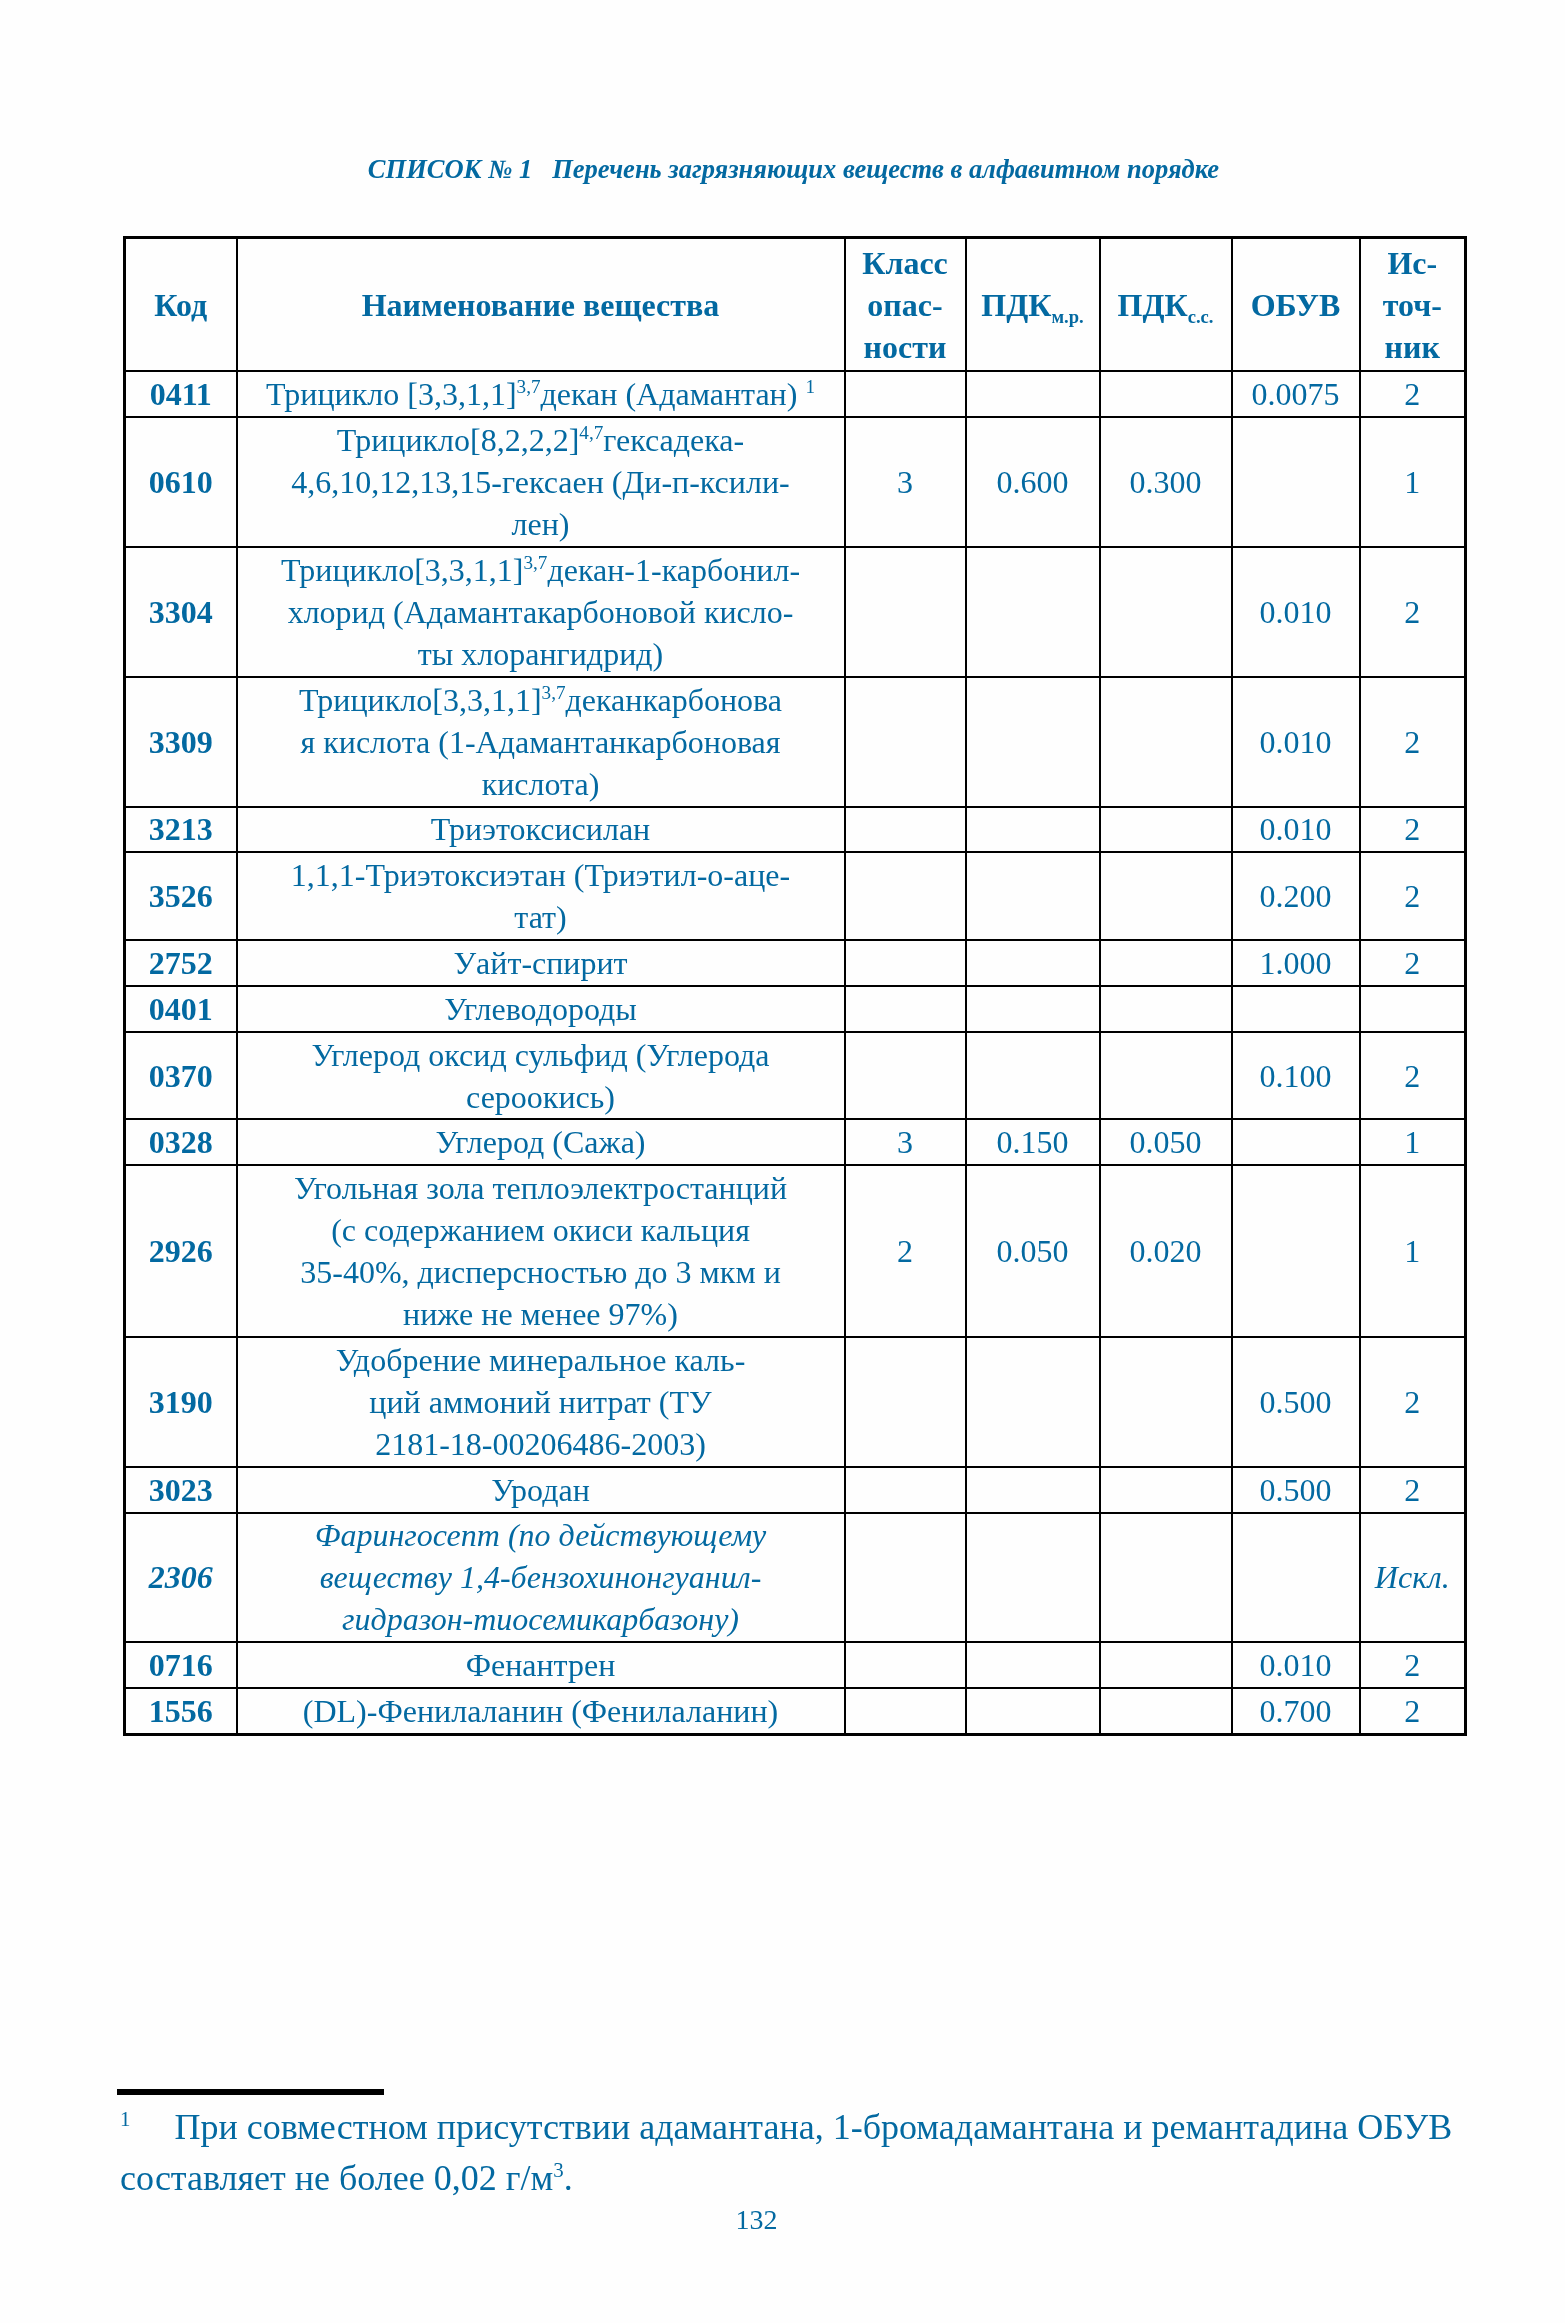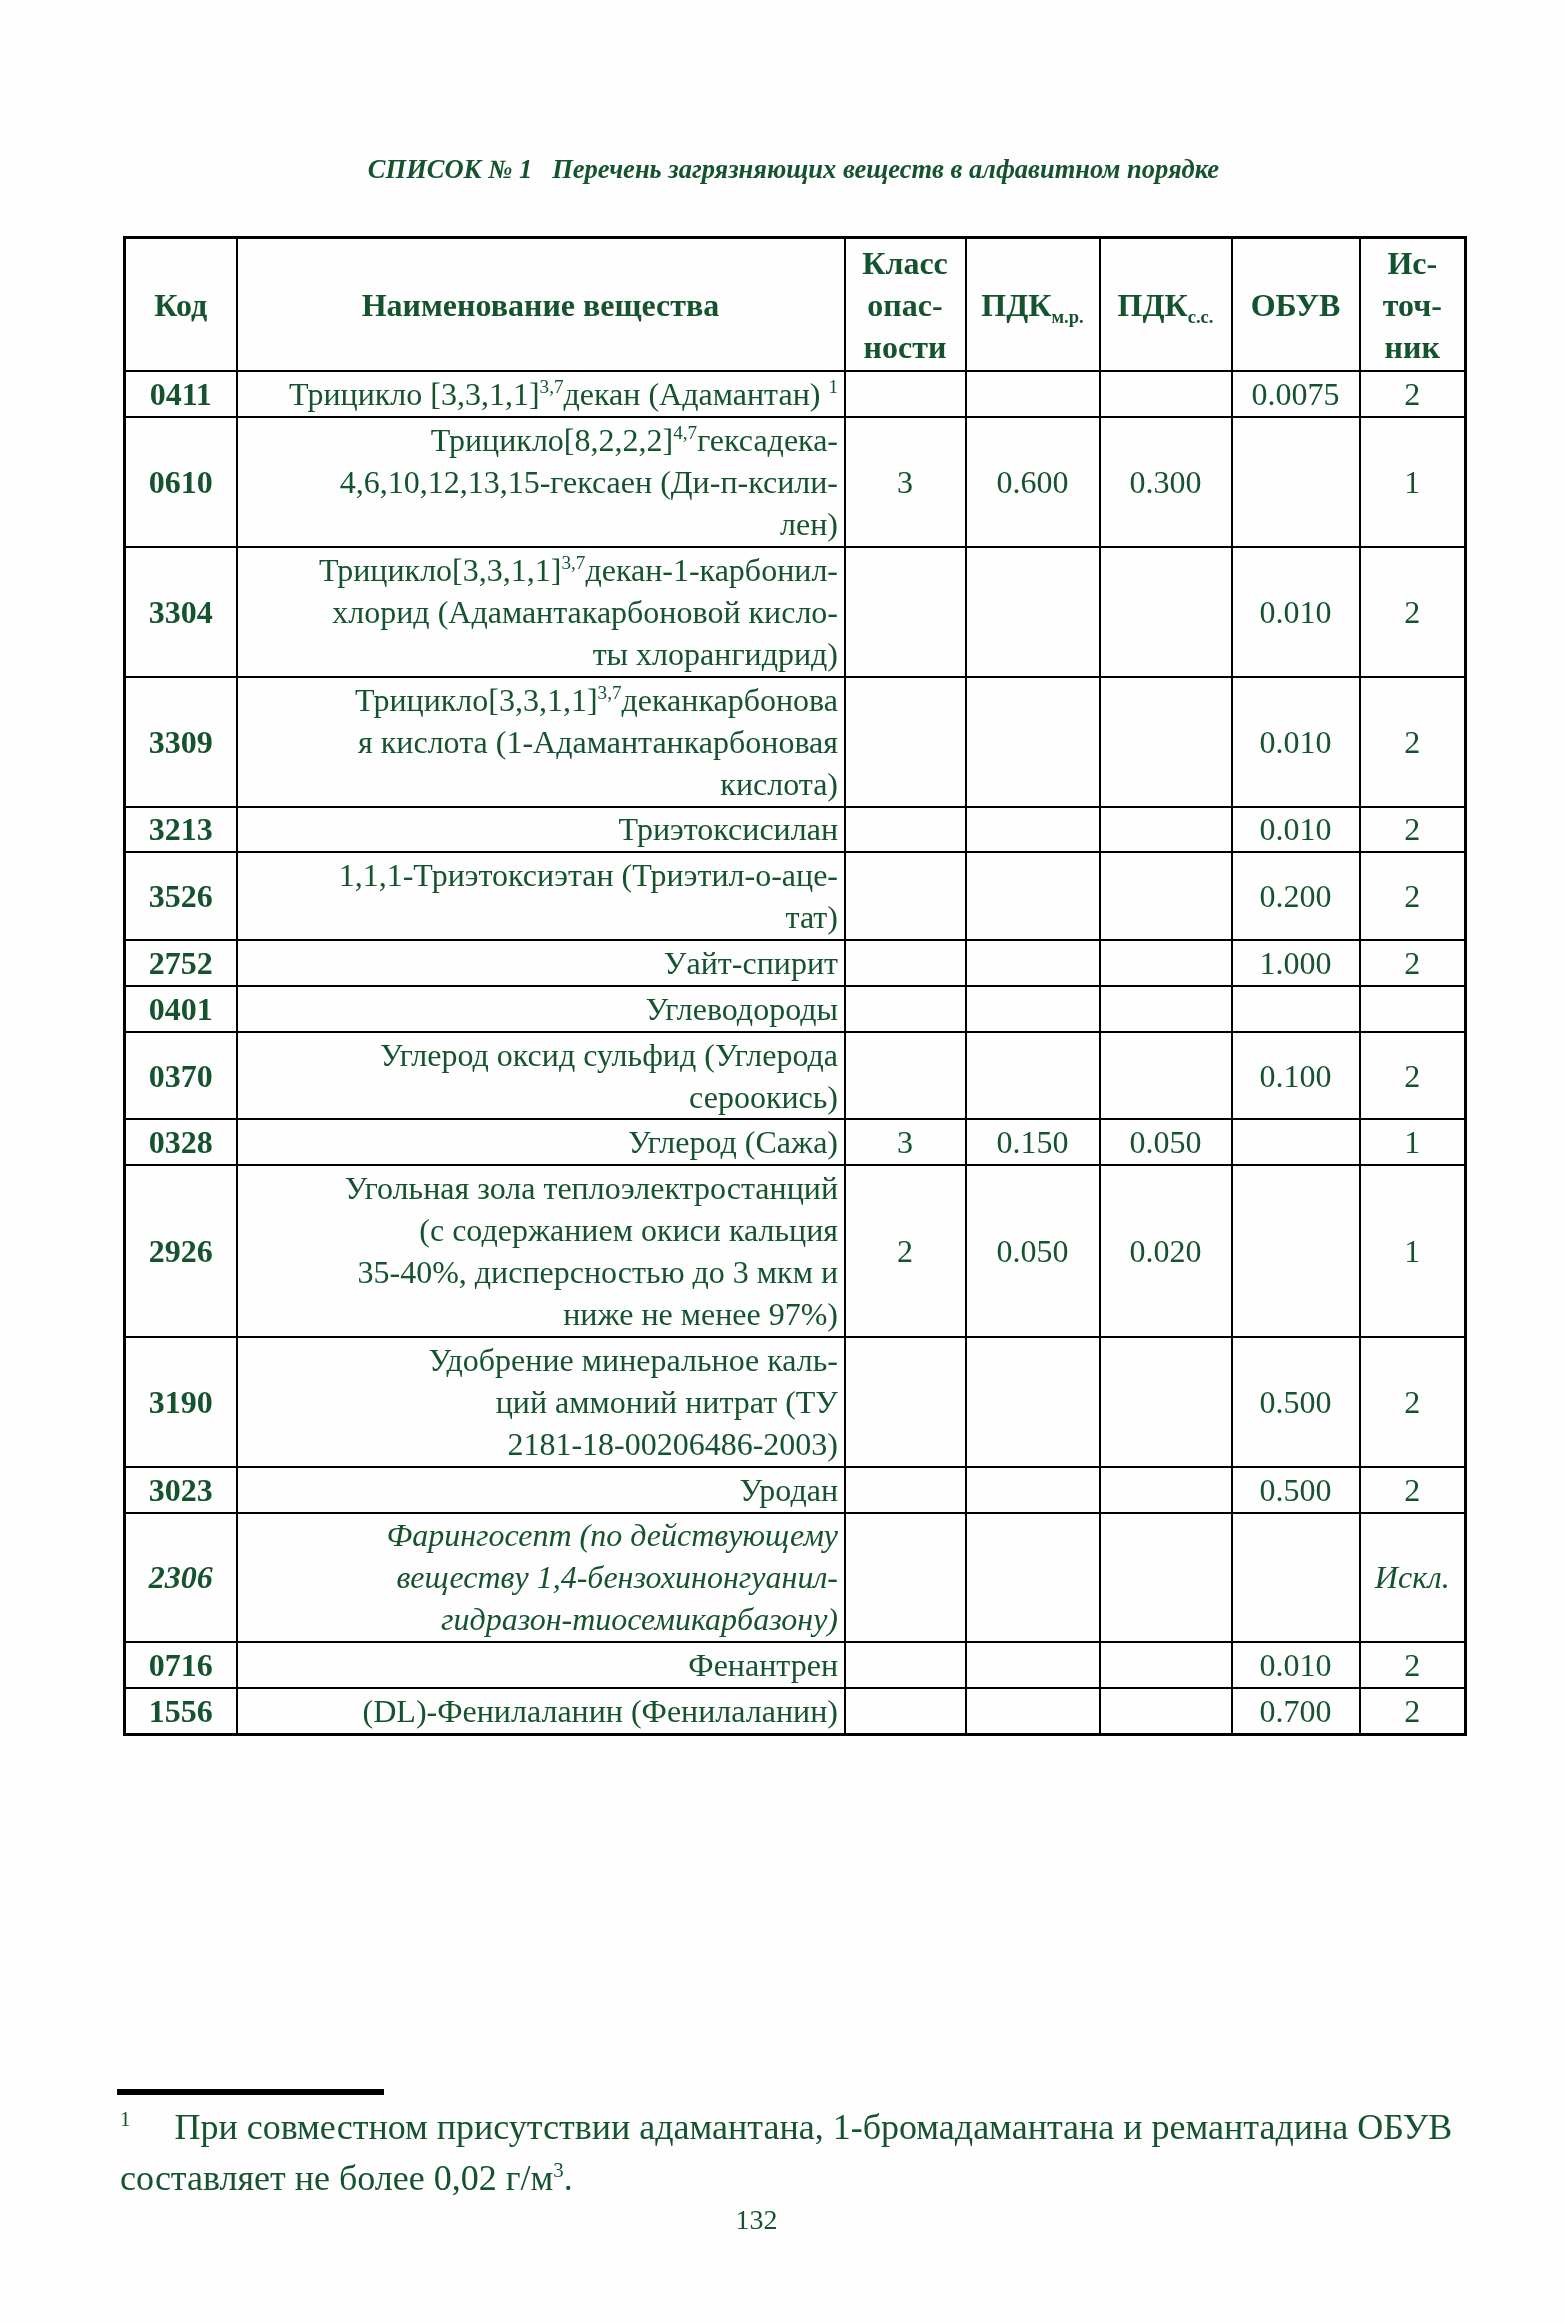--- a/index.html
+++ b/index.html
@@ -1,21 +1,21 @@
 <!DOCTYPE html>
 <html style="font-size:14.6px"><head>
 <meta charset="utf-8">
 <style>
   html,body{margin:0;padding:0;background:#9a9a9a;}
   .page{
     position:relative;
     width:1565px;height:2324px;
     background:#fefefe;
     font-family:"Liberation Serif", serif;
-    color:#14532d;
+    color:#0369a1;
     overflow:hidden;
   }
   .doc-title{
     position:absolute;
     left:123px;top:154px;width:1341px;
     text-align:center;
     font-style:italic;
     font-weight:600;
     font-size:26.5px;
     white-space:pre-wrap;
@@ -37,21 +37,21 @@
     padding:0.9px 5.5px;
     overflow:hidden;
   }
   table.pollutants th{
     font-weight:bold;
     text-align:center;
     padding:2.7px 3.7px;
   }
   th.h-name{text-align:left;padding-left:12.8px;}
   td.c-code{font-weight:bold;text-align:center;}
-  td.c-name{text-align:right;padding-left:12px;padding-right:7.3px;border-radius:12px;}
+  td.c-name{text-align:center;padding-left:12px;padding-right:7.3px;border-radius:12px;}
   td.c-num{text-align:center;}
   tr.italic td{font-style:italic;}
   sup{font-size:60%;line-height:0;vertical-align:super;}
   sub{font-size:58%;line-height:0;vertical-align:sub;}
   .footnote-rule{
     position:absolute;
     left:117px;top:2089px;
     width:267px;height:6.4px;
     background:#000;
   }

